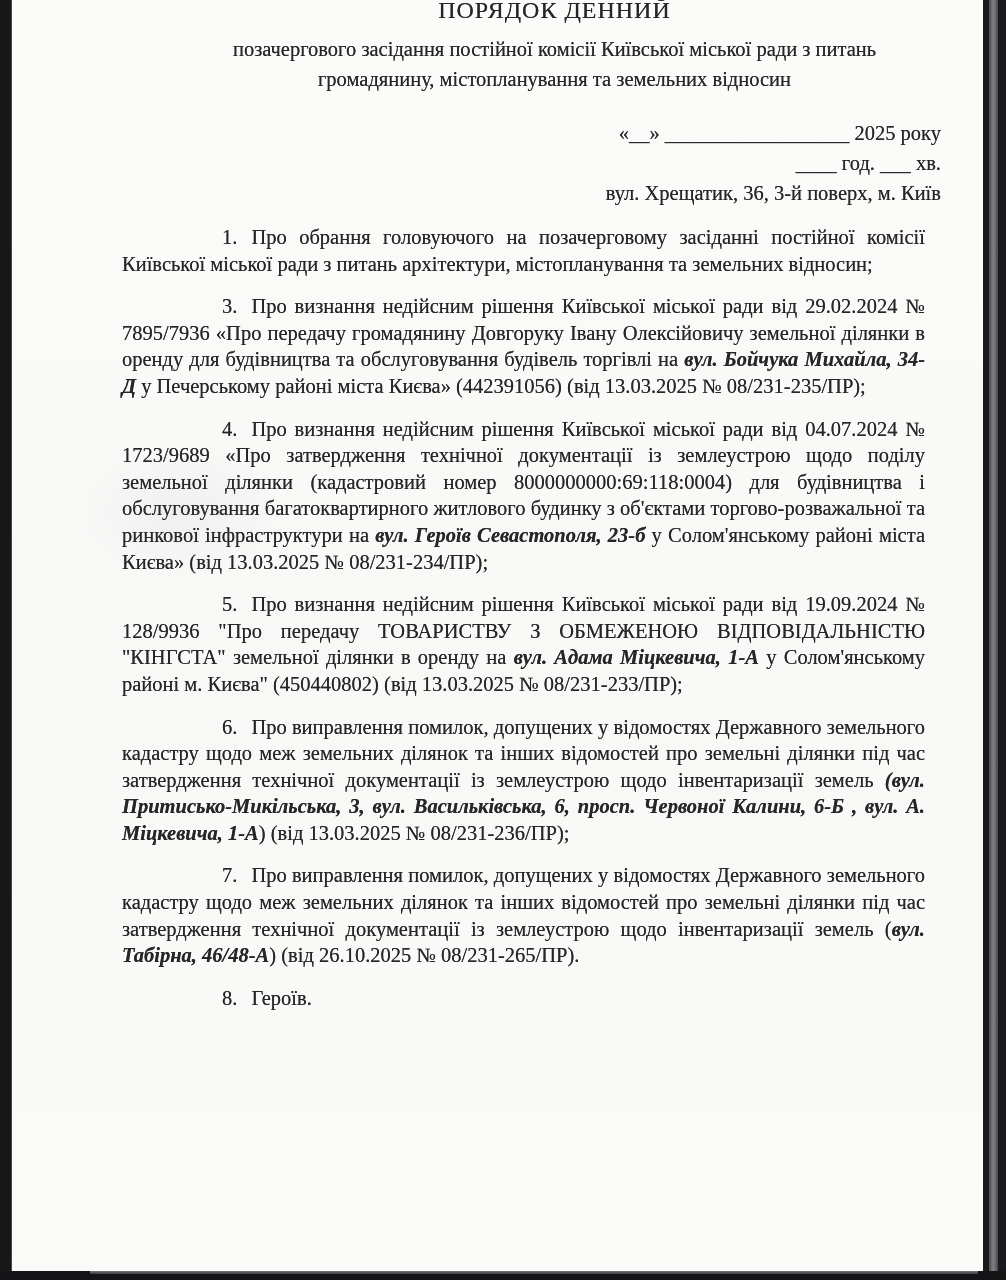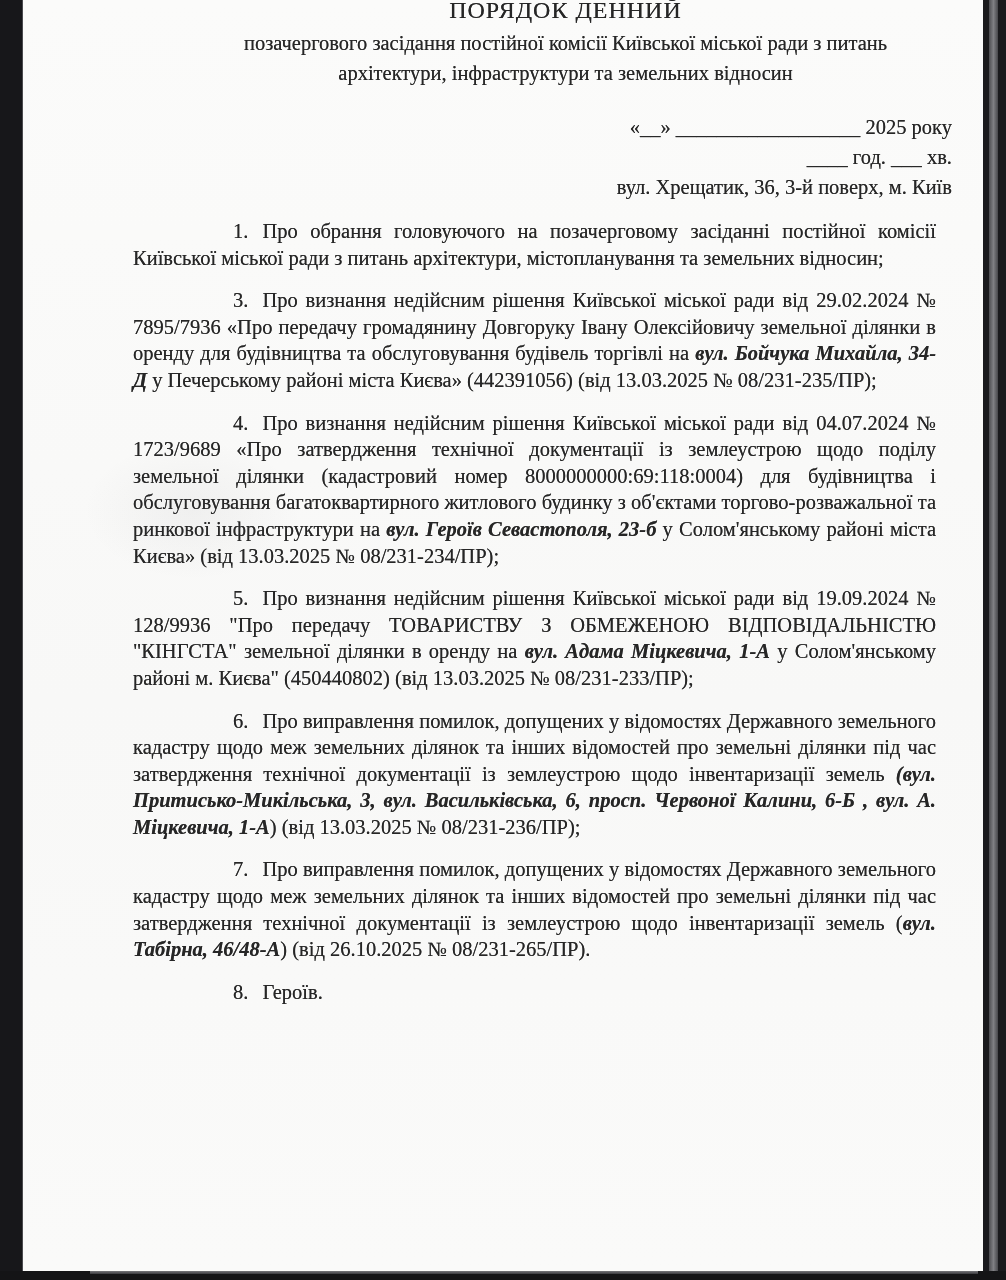--- a/index.html
+++ b/index.html
@@ -5,21 +5,21 @@
   html, body { margin: 0; padding: 0; }
   body {
     width: 1006px; height: 1280px;
     position: relative;
     background: #17171a;
     overflow: hidden;
     font-family: "Liberation Serif", "DejaVu Serif", serif;
   }
   .page {
     position: absolute;
-    left: 22px; top: 0; width: 972px; height: 1271px;
+    left: 11px; top: 0; width: 972px; height: 1271px;
     background: linear-gradient(180deg, #fbfbfa 0%, #f8f8f7 55%, #fafaf9 100%);
     border-left: 1px solid #4a4a4e;
     box-sizing: border-box;
     color: #262626;
   }
   .page::after { 
     content: "";
     position: absolute; left: 60px; top: 440px; width: 220px; height: 140px;
     background: radial-gradient(ellipse at center, rgba(90,90,95,0.06), rgba(0,0,0,0) 70%);
     pointer-events: none;
@@ -48,21 +48,21 @@
   .doc-title {
     margin-top: -4px;
     text-align: center;
     padding-left: 62px;
     font-size: 24px;
     line-height: 28px;
     letter-spacing: 1px;
     white-space: nowrap;
   }
   .subtitle {
-    margin-top: 4px;
+    margin-top: 10px;
     text-align: center;
     padding-left: 62px;
     line-height: 30px;
   }
   .dateline {
     margin-top: 24px;
     text-align: right;
     line-height: 30px;
   }
   .body-text { margin-top: 10px; }
@@ -76,21 +76,21 @@
   .body-text b { font-weight: bold; font-style: italic; }
 </style>
 </head>
 <body>
 
 <div class="page">
   <div class="content">
     <div class="doc-title">ПОРЯДОК ДЕННИЙ</div>
     <div class="subtitle">
       <div>позачергового засідання постійної комісії Київської міської ради з питань</div>
-      <div>архітектури, інфраструктури та земельних відносин</div>
+      <div>громадянину, містопланування та земельних відносин</div>
     </div>
     <div class="dateline">
       <div>«__» __________________ 2025 року</div>
       <div>____ год. ___ хв.</div>
       <div>вул. Хрещатик, 36, 3-й поверх, м. Київ</div>
     </div>
     <div class="body-text">
   <p><span class="num">1.</span><span><span>Про обрання головуючого на позачерговому засіданні постійної комісії Київської міської ради з питань архітектури, містопланування та земельних відносин;</span></span></p>
 
 

